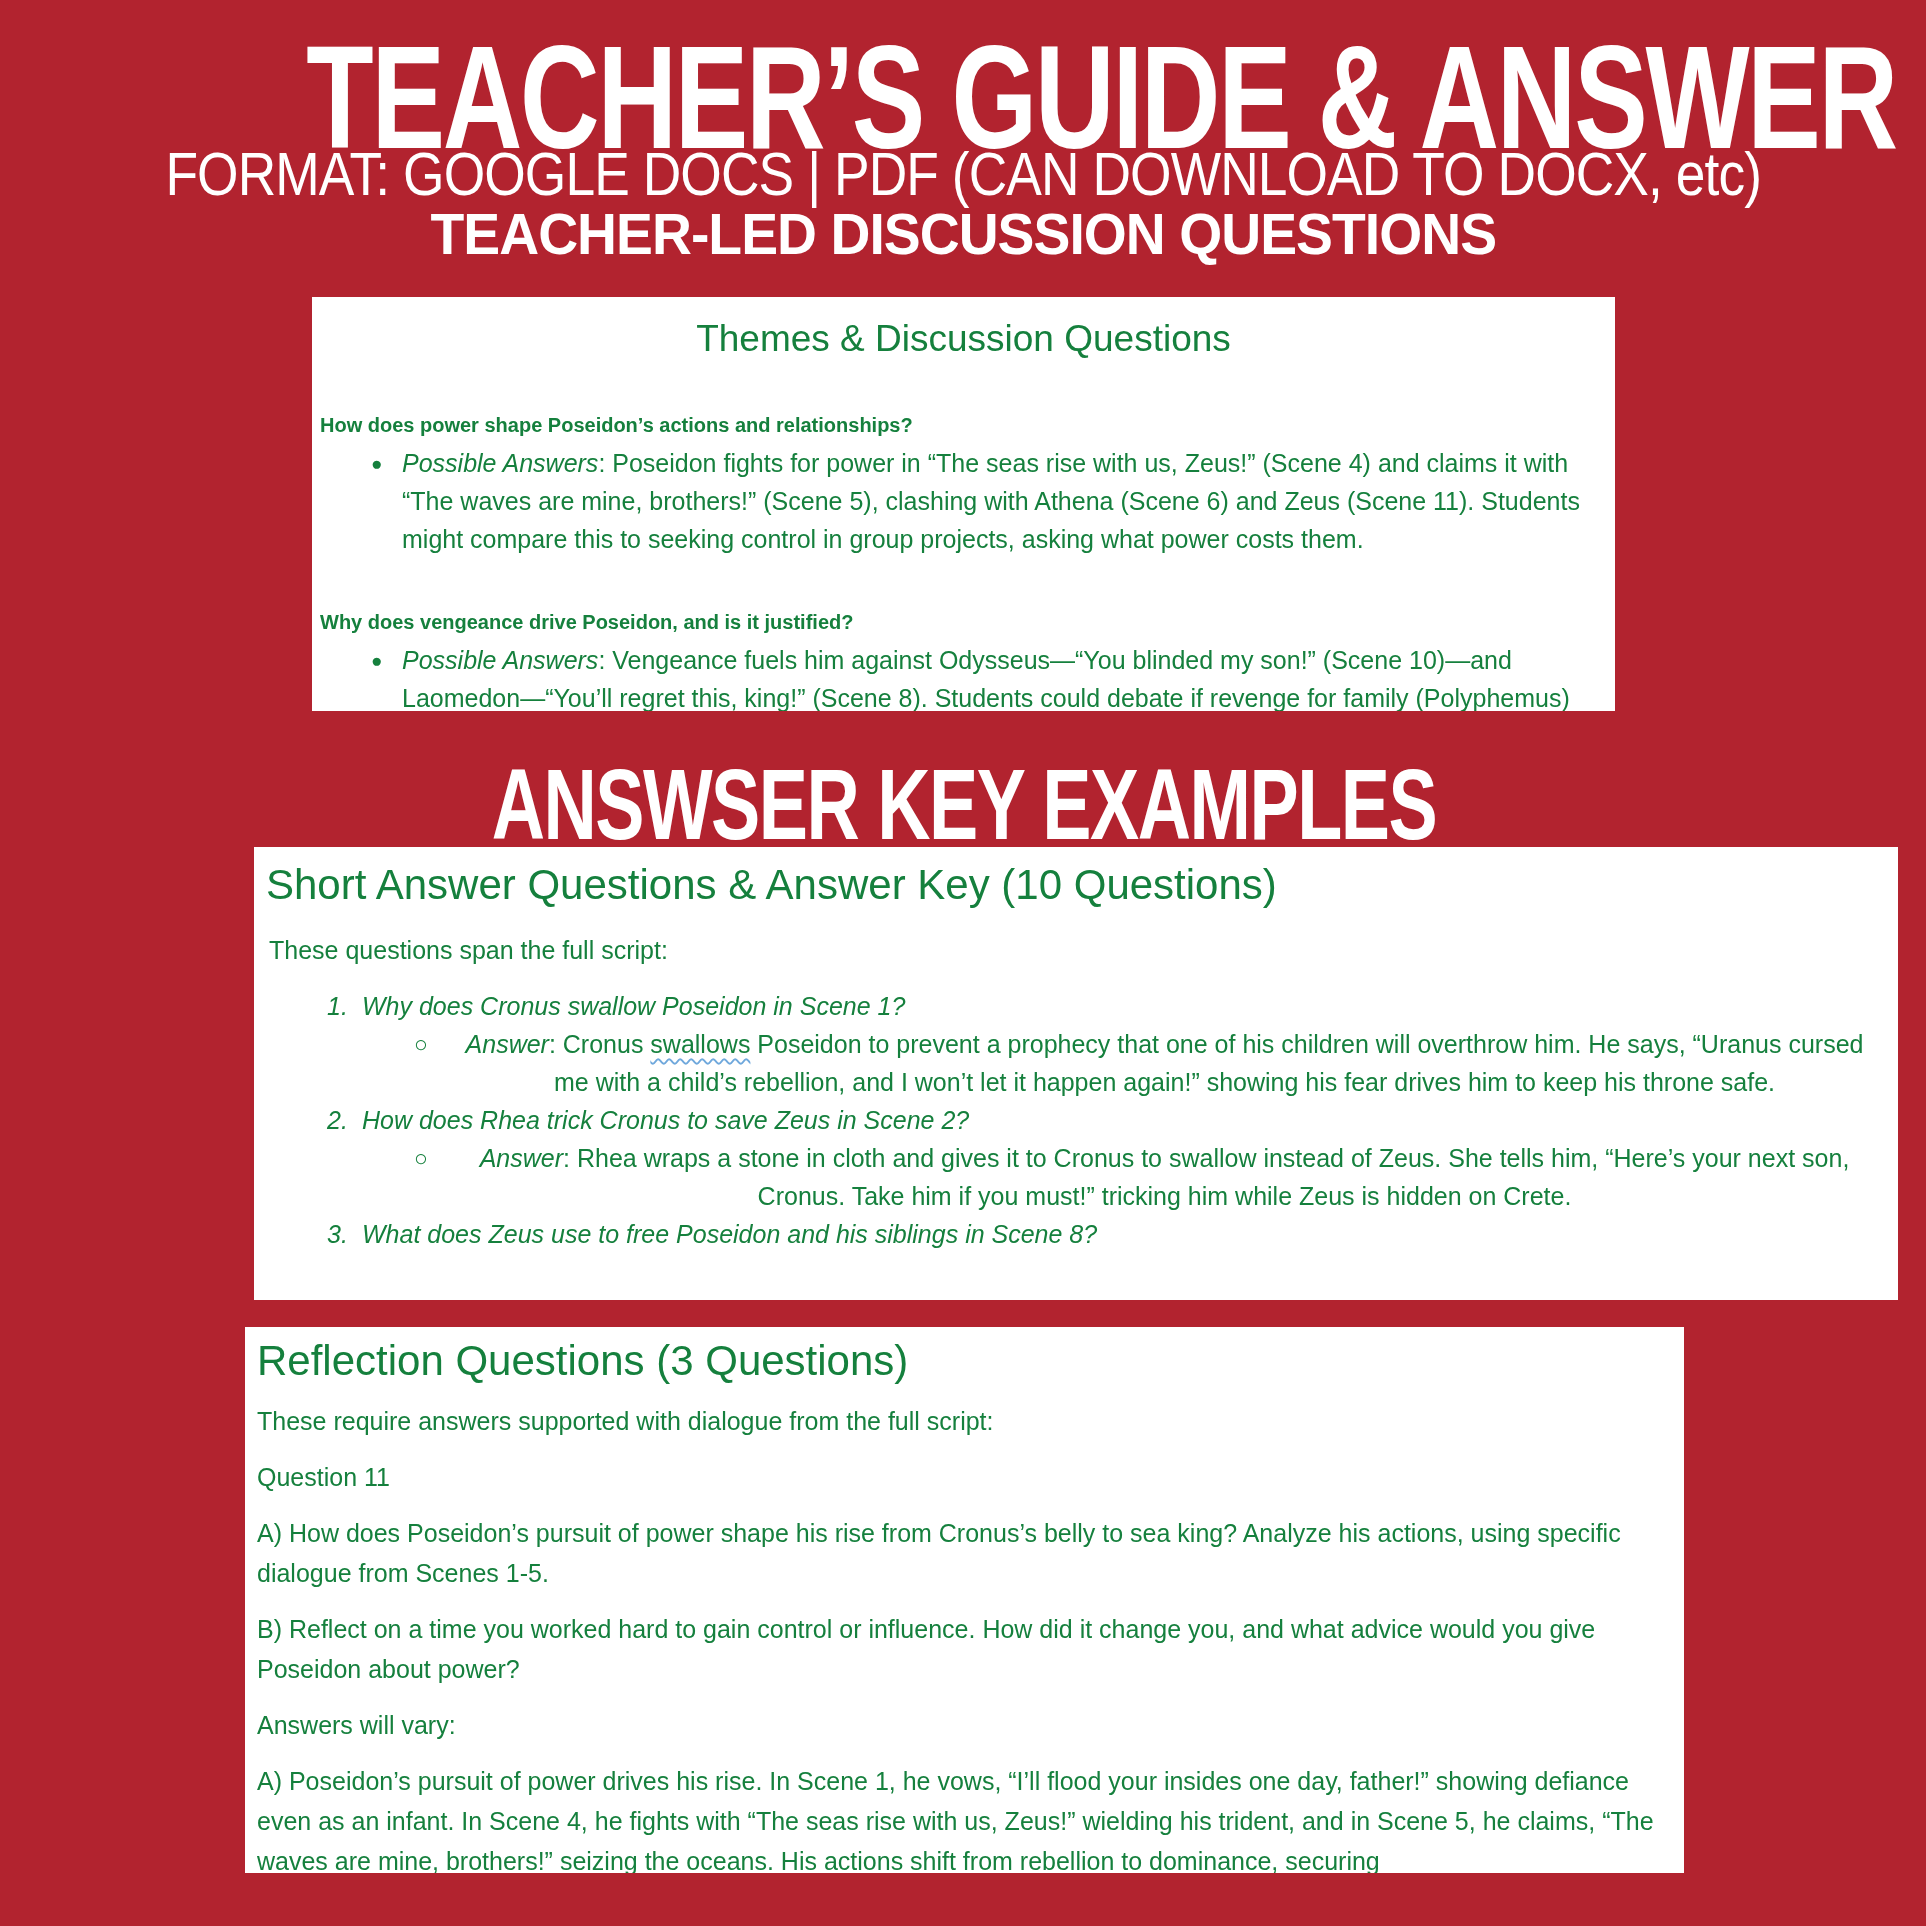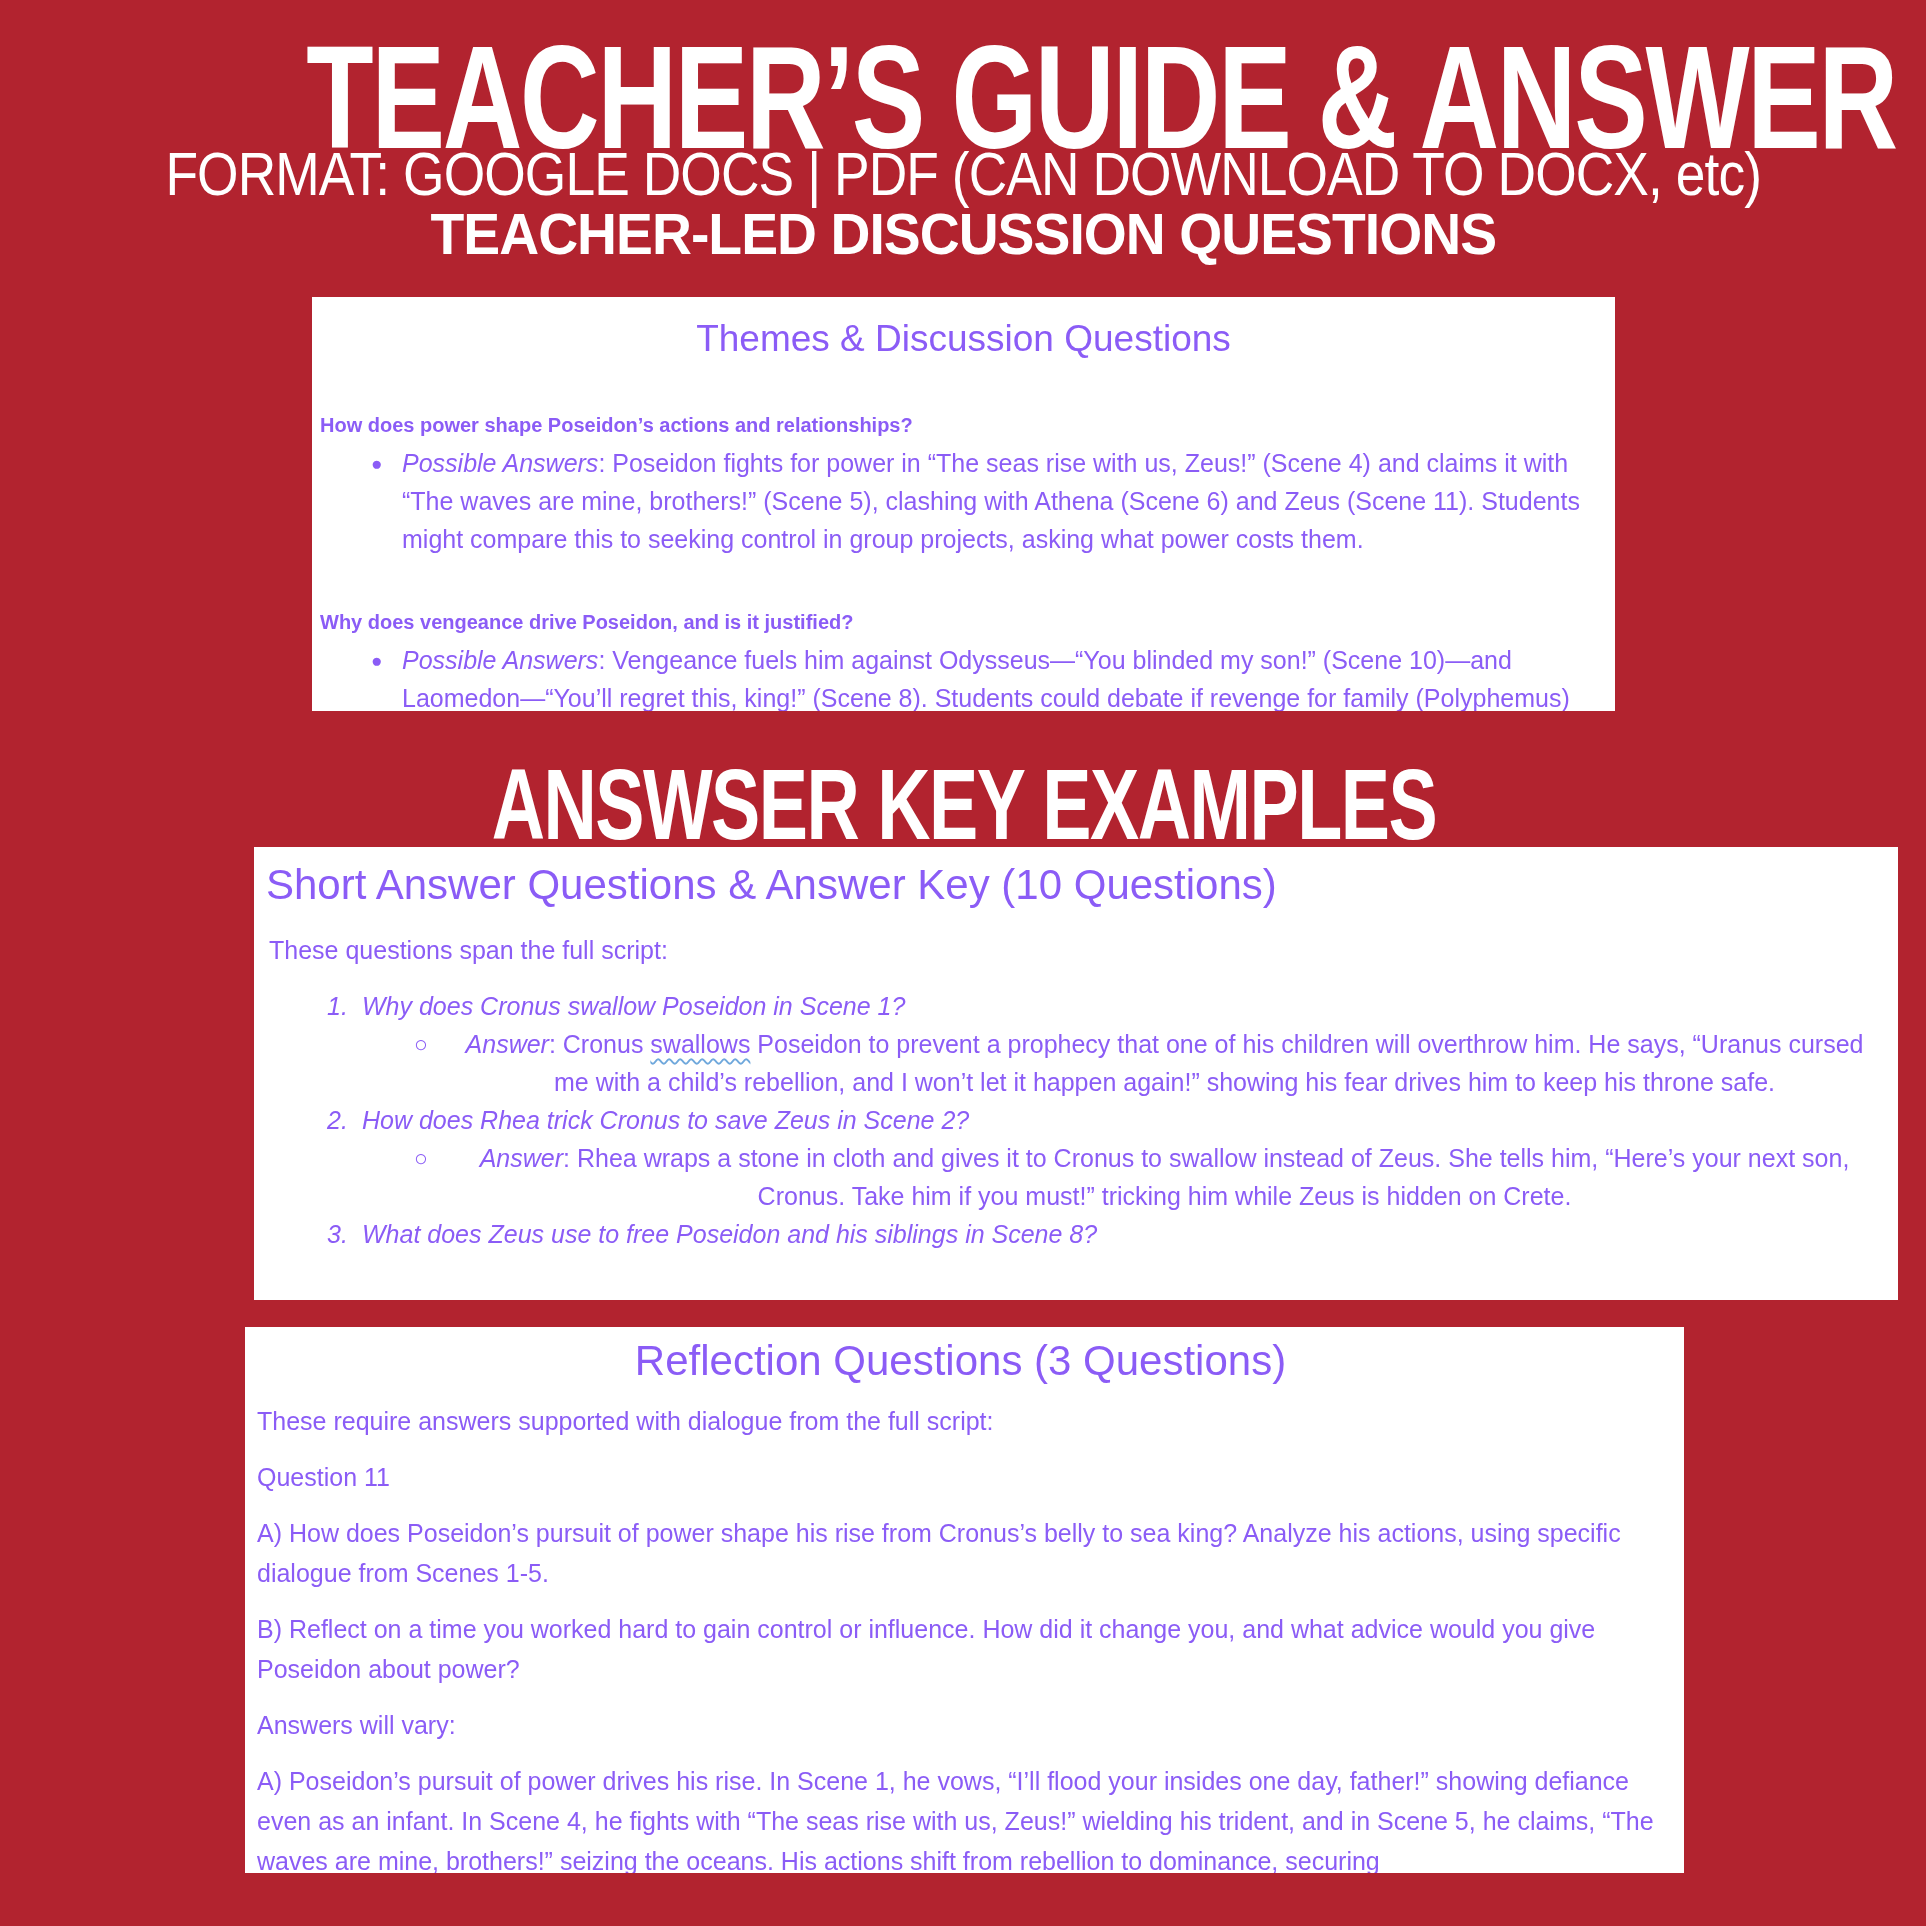--- a/index.html
+++ b/index.html
@@ -27,21 +27,21 @@
 
   #hero-section       { top:206px; font-size:57px; font-weight:700; }
   #hero-section > span{ transform:scaleX(0.97); letter-spacing:-1px; }
 
   #answer-key-header       { top:754px; font-size:101px; font-weight:700; }
   #answer-key-header > span{ transform:scaleX(0.73); letter-spacing:-2px; }
 
   
   .doc {
     position:absolute; background:#ffffff; overflow:hidden;
-    color:#8b5cf6; font-size:25px;
+    color:#15803d; font-size:25px;
   }
 
   
   #panel-themes { left:312px; top:297px; width:1303px; height:414px; }
   .t-title  { margin:20px 40px 0; text-align:center; font-size:37px; font-weight:400; line-height:44px; }
   .t-heading{ margin:45px 24px 0 8px; font-size:20px; font-weight:700; line-height:38px; }
   .t-bullet { margin:0 26px 0 59px; padding-left:31px; position:relative; line-height:38px; }
   .t-bullet::before { content:"●"; position:absolute; left:0; top:1px; font-size:19px; }
   .italic { font-style:italic; }
 
@@ -58,21 +58,21 @@
   .squiggle {
     text-decoration-line:underline;
     text-decoration-style:wavy;
     text-decoration-color:#6FA8DC;
     text-decoration-thickness:2px;
     text-underline-offset:5px;
   }
 
   
   #panel-reflect { left:245px; top:1327px; width:1439px; height:546px; }
-  .r-title { margin:10px 20px 0 12px; font-size:42px; font-weight:400; line-height:48px;text-align:center; }
+  .r-title { margin:10px 20px 0 12px; font-size:42px; font-weight:400; line-height:48px; }
   .r-p     { margin:16px 28px 0 12px; line-height:40px; }
 </style>
 </head>
 <body>
 
 <div class="hero" id="hero-title">
   <span>TEACHER’S GUIDE &amp; ANSWER KEY</span>
 </div>
 <div class="hero" id="hero-subtitle">
   <span>FORMAT: GOOGLE DOCS | PDF (CAN DOWNLOAD TO DOCX, etc)</span>

